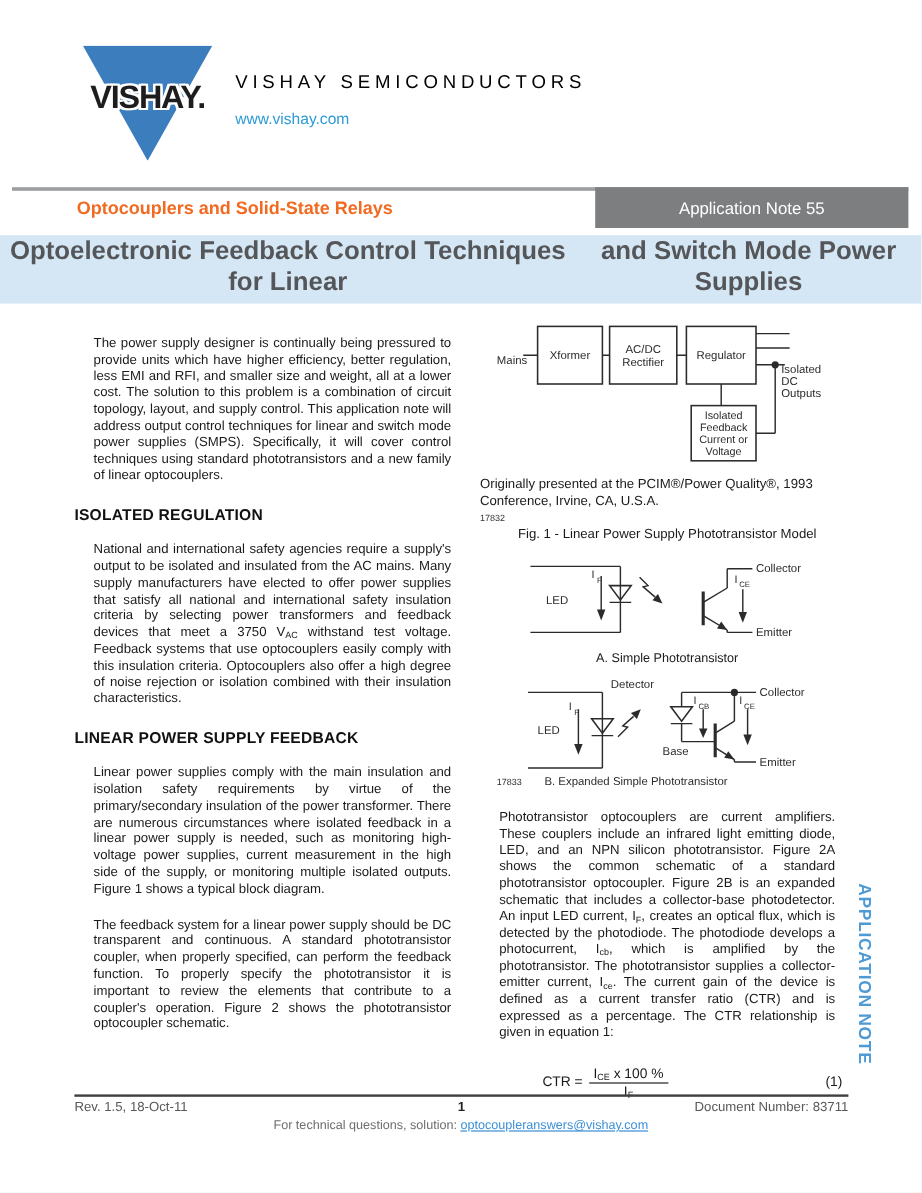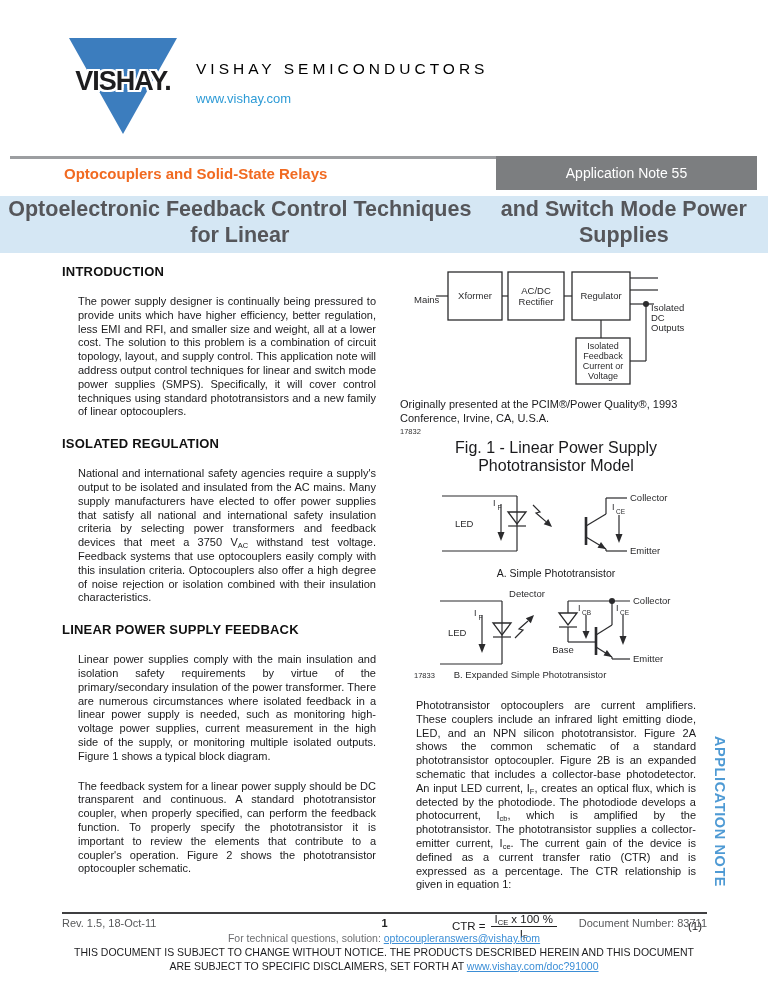--- a/index.html
+++ b/index.html
@@ -36,21 +36,21 @@
   sub.sb{font-size:7.5px;vertical-align:-2px;line-height:0;}
 
   
   svg{display:block;}
   svg text{font-family:"Liberation Sans",sans-serif;fill:#2b2b2d;}
   .dline{stroke:#2b2b2d;stroke-width:1.2;fill:none;}
   .dbox{stroke:#2b2b2d;stroke-width:1.3;fill:none;}
   .dfill{fill:#2b2b2d;stroke:none;}
   .credit{margin:4px 0 0;font-size:11px;line-height:13.5px;color:#1a1a1c;}
   .fig-tag{font-size:7.5px;color:#333;margin-top:2px;}
-  .fig-cap{text-align:center;font-size:16px;color:#1a1a1c;margin-top:3px;}
+  .fig-cap{text-align:center;font-size:11px;color:#1a1a1c;margin-top:3px;}
   .sub-cap{text-align:center;font-size:10.5px;color:#1a1a1c;margin-top:0;}
   .body2{margin-top:16px;}
 
   
   .equation{position:relative;margin-top:6px;padding-left:52px;display:flex;align-items:center;
     font-size:11.5px;color:#1a1a1c;height:36px;}
   .frac{display:inline-flex;flex-direction:column;align-items:center;margin-left:5px;}
   .frac .num{border-bottom:1.2px solid #222;padding:0 4px 1px;}
   .frac .den{padding-top:1px;}
   .eq-number{position:absolute;right:10px;top:50%;transform:translateY(-50%);}
@@ -84,21 +84,20 @@
 
   <div class="rule-top"></div>
   <div class="category">Optocouplers and Solid-State Relays</div>
   <div class="note-badge">Application Note 55</div>
   <div class="title-band">
     <div>Optoelectronic Feedback Control Techniques for Linear</div>
     <div>and Switch Mode Power Supplies</div>
   </div>
 
   <div class="col-left">
-    <h3 class="sec">INTRODUCTION</h3>
     <p class="body">The power supply designer is continually being pressured to provide units which have higher efficiency, better regulation, less EMI and RFI, and smaller size and weight, all at a lower cost. The solution to this problem is a combination of circuit topology, layout, and supply control. This application note will address output control techniques for linear and switch mode power supplies (SMPS). Specifically, it will cover control techniques using standard phototransistors and a new family of linear optocouplers.</p>
 
     <h3 class="sec mt">ISOLATED REGULATION</h3>
     <p class="body"><span>National and international safety agencies require a supply's output to be isolated and insulated from the AC mains. Many supply manufacturers have elected to offer power supplies that satisfy all national and international safety insulation criteria by selecting power transformers and feedback devices that meet a 3750 V</span><sub class="sb">AC</sub><span> withstand test voltage. Feedback systems that use optocouplers easily comply with this insulation criteria. Optocouplers also offer a high degree of noise rejection or isolation combined with their insulation characteristics.</span></p>
 
     <h3 class="sec mt">LINEAR POWER SUPPLY FEEDBACK</h3>
     <p class="body">Linear power supplies comply with the main insulation and isolation safety requirements by virtue of the primary/secondary insulation of the power transformer. There are numerous circumstances where isolated feedback in a linear power supply is needed, such as monitoring high-voltage power supplies, current measurement in the high side of the supply, or monitoring multiple isolated outputs. Figure 1 shows a typical block diagram.</p>
     <p class="body mt">The feedback system for a linear power supply should be DC transparent and continuous. A standard phototransistor coupler, when properly specified, can perform the feedback function. To properly specify the phototransistor it is important to review the elements that contribute to a coupler's operation. Figure 2 shows the phototransistor optocoupler schematic.</p>
   </div>
 
@@ -238,18 +237,14 @@
 
   <div class="vertical-note">APPLICATION NOTE</div>
 
   <div class="footer-rule"></div>
   <div class="footer-row">
     <span class="rev">Rev. 1.5, 18-Oct-11</span>
     <span class="pg">1</span>
     <span class="doc">Document Number: 83711</span>
   </div>
   <div class="contact"><span>For technical questions, solution: </span><a class="lnk">optocoupleranswers@vishay.com</a></div>
-  <div class="disclaimer">
-    <span>THIS DOCUMENT IS SUBJECT TO CHANGE WITHOUT NOTICE. THE PRODUCTS DESCRIBED HEREIN AND THIS DOCUMENT</span><br>
-    <span>ARE SUBJECT TO SPECIFIC DISCLAIMERS, SET FORTH AT </span><a class="lnk">www.vishay.com/doc?91000</a>
-  </div>
 
 </div>
 
 </body></html>

